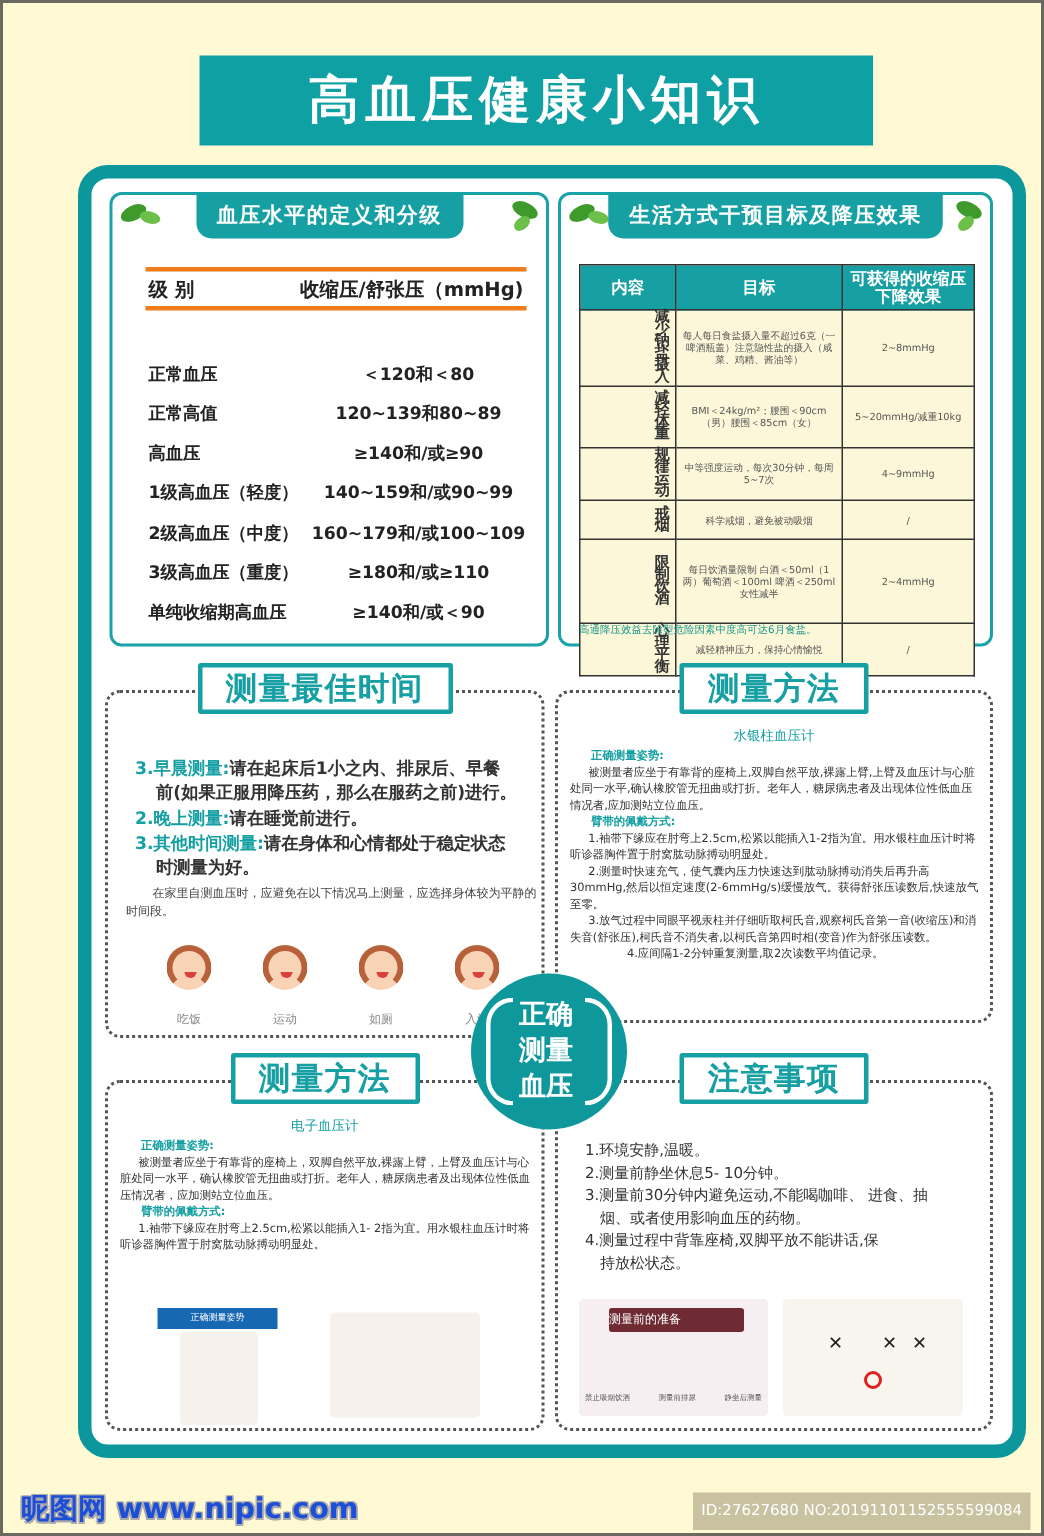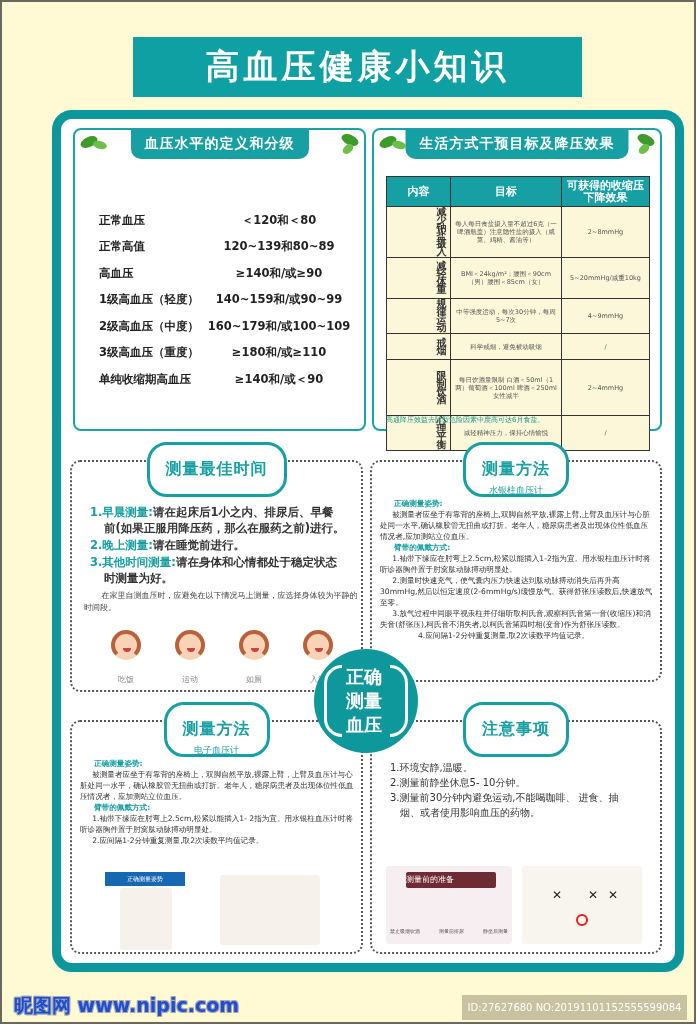--- a/index.html
+++ b/index.html
@@ -63,22 +63,22 @@
   .life-table td.c1 { font-size: 10px; font-weight: bold; color: #333; width: 64px; padding-left: 48px; }
   .life-table td.c3 { width: 88px; }
   .life-note { position: absolute; left: 12px; top: 285px; font-size: 7px; color: #1b9a8a; }
 
   
   .sec {
     position: absolute; border: 2px dotted #555; border-radius: 10px;
   }
   .sec-title {
     position: absolute; left: 50%; transform: translateX(-50%);
-    top: -20px; background: #fff; border: 3px solid #16a0a4; border-radius: 20px;
-    color: #16a0a4; font-weight: bold; font-size: 16px; padding: 14px 16px;
+    top: -20px; background: #fff; border: 3px solid #16a0a4; border-radius: 2px;
+    color: #16a0a4; font-weight: bold; font-size: 21px; padding: 0 16px;
     white-space: nowrap; letter-spacing: 1px;
   }
   .sec-sub { position: absolute; left: 0; right: 0; text-align: center; color: #16a0a4; font-size: 9px; }
   .s-text { position: absolute; font-size: 8px; line-height: 11.5px; color: #333; }
   .s-text .hd { color: #16a0a4; font-weight: bold; display: block; }
   .s-text p { text-indent: 1.6em; }
   .timing-list { position: absolute; left: 18px; top: 42px; width: 272px; font-size: 11.5px; line-height: 16px; font-weight: bold; color: #333; }
   .timing-list .item { margin-bottom: 1px; }
   .timing-list .k { color: #16a0a4; }
   .timing-list .cont { padding-left: 14px; display: block; }
@@ -127,20 +127,24 @@
   <svg class="leaf l" viewBox="0 0 30 22">
       <ellipse cx="10" cy="10" rx="9" ry="5" fill="#3f9a2c" transform="rotate(-25 10 10)"></ellipse>
       <ellipse cx="21" cy="13" rx="7" ry="4" fill="#6cc04a" transform="rotate(15 21 13)"></ellipse>
     </svg>
   <svg class="leaf r" viewBox="0 0 30 22">
       <ellipse cx="20" cy="8" rx="9" ry="5" fill="#3f9a2c" transform="rotate(25 20 8)"></ellipse>
       <ellipse cx="18" cy="17" rx="6" ry="4" fill="#6cc04a" transform="rotate(-40 18 17)"></ellipse>
     </svg>
   <div class="card-tab">血压水平的定义和分级</div>
   <div class="grade-table">
+    <div class="grade-head">
+      <span>级 别</span>
+      <span>收缩压/舒张压（mmHg)</span>
+    </div>
     <div class="grade-rows">
       <div class="grade-row">
           <span class="g-name">正常血压</span>
           <span class="g-val">＜120和＜80</span>
         </div>
       <div class="grade-row">
           <span class="g-name">正常高值</span>
           <span class="g-val">120~139和80~89</span>
         </div>
       <div class="grade-row">
@@ -217,21 +221,21 @@
           <td class="c3">/</td>
         </tr>
     </tbody>
   </table>
   <div class="life-note">高通降压效益去除型危险因素中度高可达6月食盐。</div>
 </div>
 
 <div class="sec" style="left:68px; top:458px; width:293px; height:232px;">
   <div class="sec-title">测量最佳时间</div>
   <div class="timing-list">
-    <div class="item"><span class="k">1.早晨测量:</span><span>请在起床后1小之内、排尿后、早餐</span><span class="cont">前(如果正服用降压药，那么在服药之前)进行。</span></div>
+    <div class="item"><span class="k">3.早晨测量:</span><span>请在起床后1小之内、排尿后、早餐</span><span class="cont">前(如果正服用降压药，那么在服药之前)进行。</span></div>
     <div class="item"><span class="k">2.晚上测量:</span><span>请在睡觉前进行。</span></div>
     <div class="item"><span class="k">3.其他时间测量:</span><span>请在身体和心情都处于稳定状态</span><span class="cont">时测量为好。</span></div>
   </div>
   <div class="timing-note">在家里自测血压时，应避免在以下情况马上测量，应选择身体较为平静的时间段。</div>
   <div class="icons-row">
     <div class="avatar-fig">
         <div class="face"></div>
         <div class="lbl">吃饭</div>
       </div>
     <div class="avatar-fig">
@@ -264,33 +268,33 @@
 </div>
 
 <div class="sec" style="left:68px; top:718px; width:293px; height:234px;">
   <div class="sec-title">测量方法</div>
   <div class="sec-sub" style="top:22px;">电子血压计</div>
   <div class="s-text" style="left:8px; top:36px; width:276px; font-size:7.6px; line-height:11px;">
     <span class="hd" style="padding-left:14px">正确测量姿势:</span>
     <p>被测量者应坐于有靠背的座椅上，双脚自然平放,裸露上臂，上臂及血压计与心脏处同一水平，确认橡胶管无扭曲或打折。老年人，糖尿病患者及出现体位性低血压情况者，应加测站立位血压。</p>
     <span class="hd" style="padding-left:14px">臂带的佩戴方式:</span>
     <p>1.袖带下缘应在肘弯上2.5cm,松紧以能插入1- 2指为宜。用水银柱血压计时将听诊器胸件置于肘窝肱动脉搏动明显处。</p>
-    <p>2.应间隔1-2分钟重复测量,取2次读数平均值记录。</p>
   </div>
   <div class="illus-bar" style="left:33px; top:150px; width:80px; height:14px;">正确测量姿势</div>
   <div class="illus" style="left:48px; top:166px; width:52px; height:62px;"></div>
   <div class="illus" style="left:148px; top:153px; width:100px; height:70px;"></div>
 </div>
 
 <div class="sec" style="left:368px; top:718px; width:292px; height:234px;">
   <div class="sec-title">注意事项</div>
   <div class="notes-list">
     <div>1.环境安静,温暖。</div>
     <div>2.测量前静坐休息5- 10分钟。</div>
     <div><span>3.测量前30分钟内避免运动,不能喝咖啡、 进食、抽</span><span class="cont">烟、或者使用影响血压的药物。</span></div>
+    <div><span>4.测量过程中背靠座椅,双脚平放不能讲话,保</span><span class="cont">持放松状态。</span></div>
   </div>
   <div class="illus" style="left:14px; top:144px; width:126px; height:78px; background:#f7eef2;">
     <div class="prep-banner" style="left:20px; top:6px; width:90px;">测量前的准备</div>
     <div style="position:absolute; left:4px; top:62px; width:118px; display:flex; justify-content:space-between; font-size:5px; color:#555;">
       <span>禁止吸烟饮酒</span>
       <span>测量前排尿</span>
       <span>静坐后测量</span>
     </div>
   </div>
   <div class="illus" style="left:150px; top:144px; width:120px; height:78px; background:#f8f5ef;">

